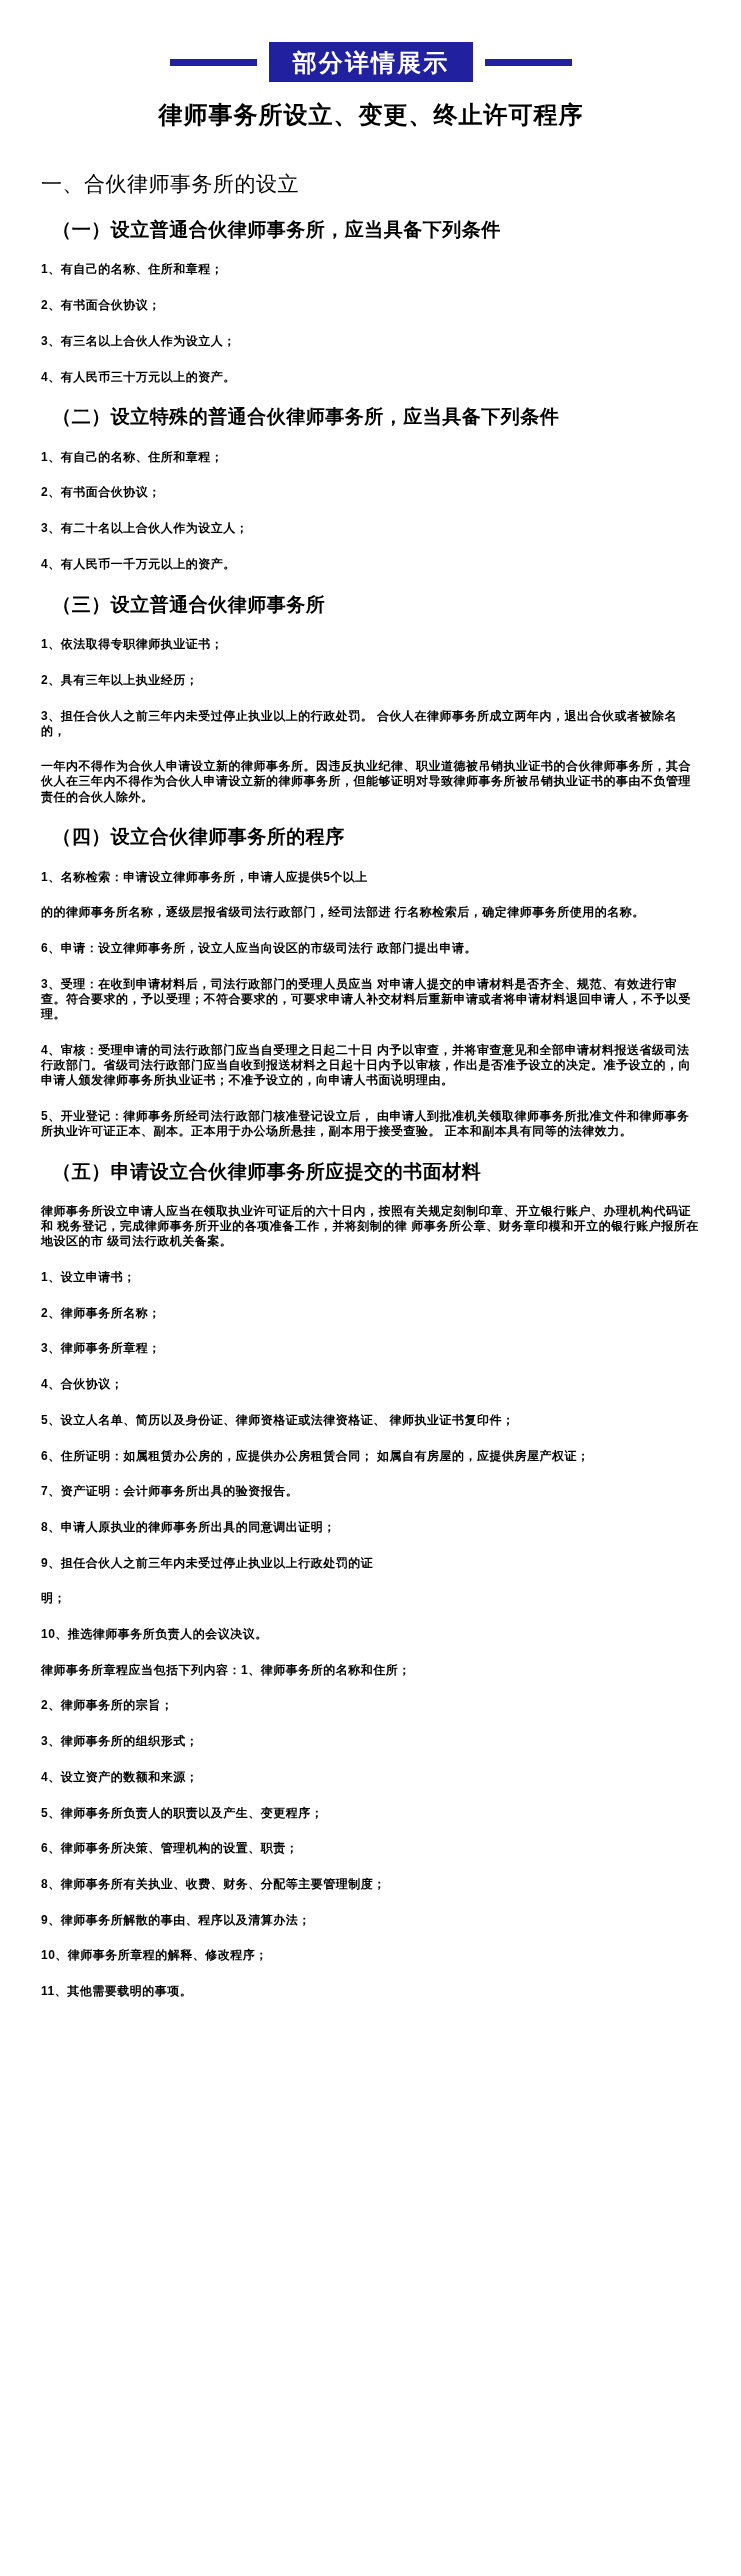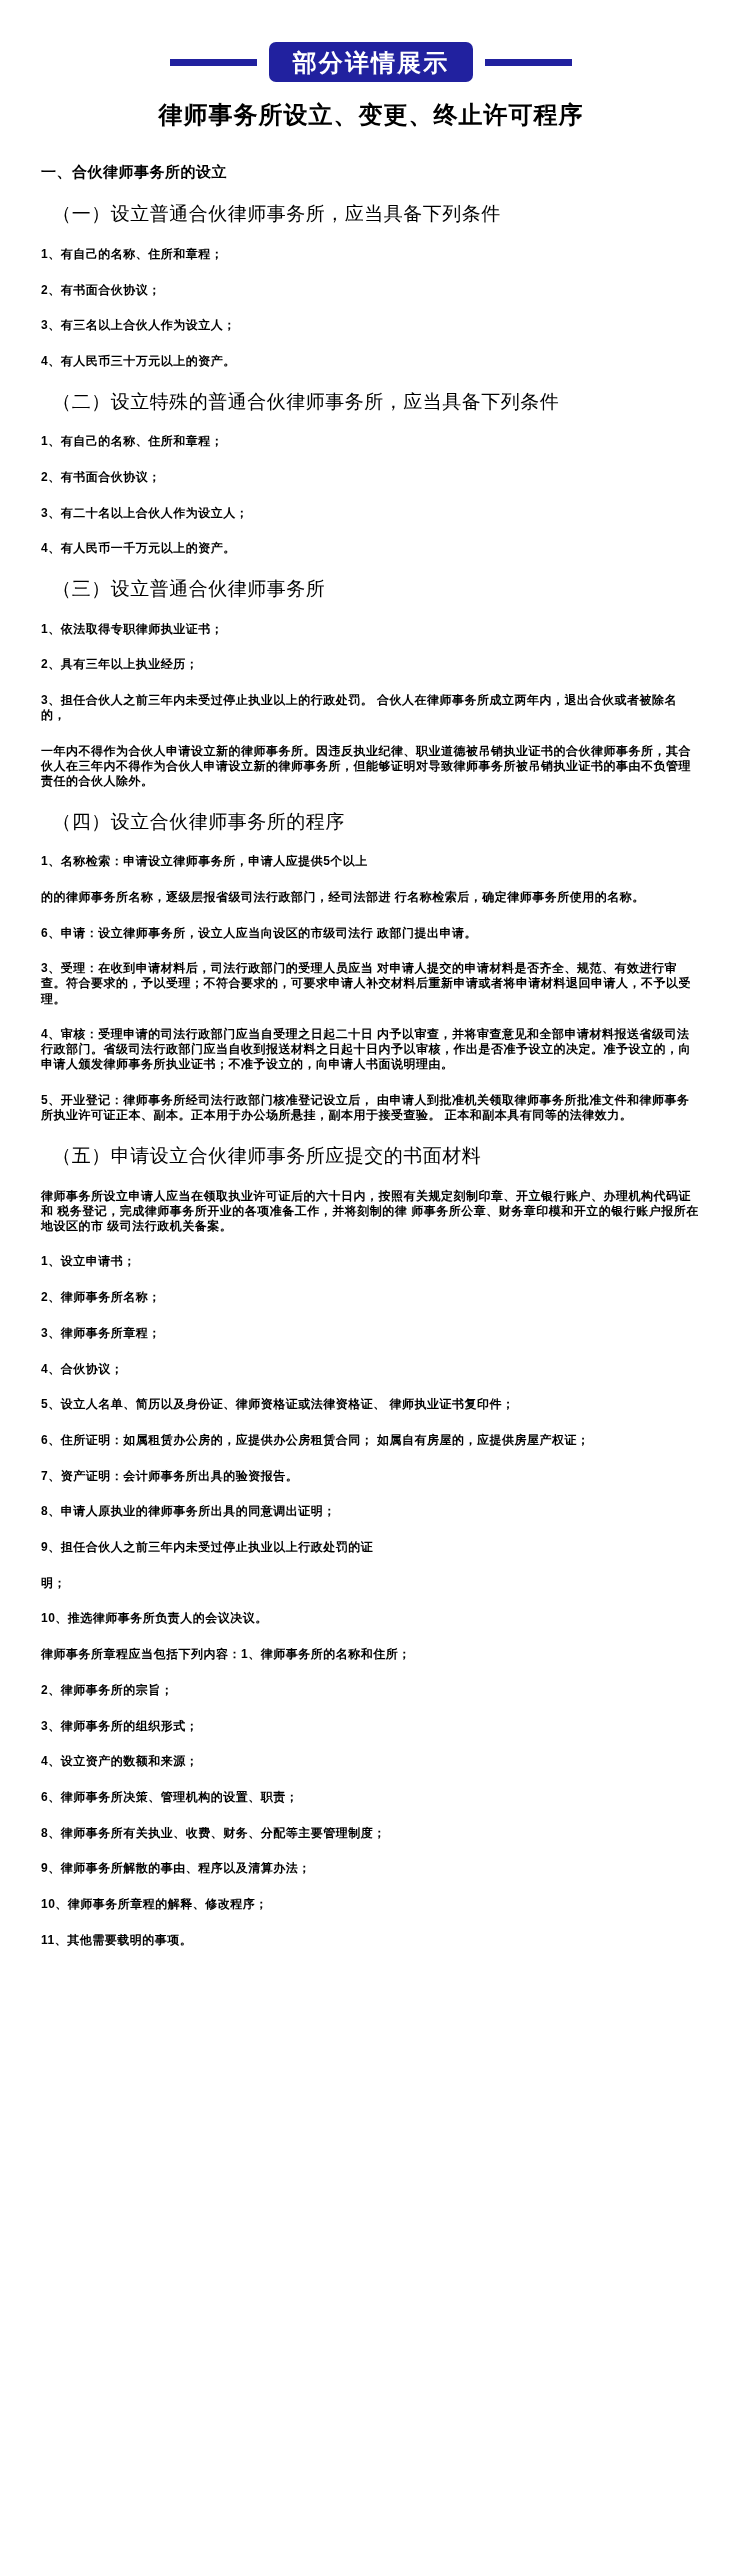--- a/index.html
+++ b/index.html
@@ -29,21 +29,21 @@
     height: 6.7px;
     background: var(--blue);
   }
   .badge {
     background: var(--blue);
     color: #fff;
     font-size: 24px;
     font-weight: bold;
     line-height: 1;
     padding: 8.8px 24px 7.7px;
-    border-radius: 7px;
+    border-radius: 0;
     letter-spacing: 2.1px;
     white-space: nowrap;
   }
   .title {
     text-align: center;
     font-size: 24px;
     font-weight: bold;
     letter-spacing: 1px;
   }
   .doc {
@@ -51,28 +51,28 @@
   }
   .blk {
     font-size: 12px;
     font-weight: 600;
     line-height: 1.26;
     letter-spacing: 0.5px;
     margin: 20.6px 0;
     word-break: break-all;
   }
   .blk.section-title {
-    font-size: 15px;
-    font-weight: 700;
+    font-size: 21px;
+    font-weight: 400;
     letter-spacing: 0.5px;
-    margin-top: 11px;
+    margin-top: 19px;
   }
   .blk.heading {
     font-size: 19px;
-    font-weight: 400;
+    font-weight: 700;
     padding-left: 11.3px;
   }
 </style>
 </head>
 <body>
 
 <div class="page">
 
   <div class="header">
     <div class="dash"></div>
@@ -116,20 +116,21 @@
       <div class="blk item">6、住所证明：如属租赁办公房的，应提供办公房租赁合同； 如属自有房屋的，应提供房屋产权证；</div>
       <div class="blk item">7、资产证明：会计师事务所出具的验资报告。</div>
       <div class="blk item">8、申请人原执业的律师事务所出具的同意调出证明；</div>
       <div class="blk item">9、担任合伙人之前三年内未受过停止执业以上行政处罚的证</div>
       <div class="blk item">明；</div>
       <div class="blk item">10、推选律师事务所负责人的会议决议。</div>
       <div class="blk item">律师事务所章程应当包括下列内容：1、律师事务所的名称和住所；</div>
       <div class="blk item">2、律师事务所的宗旨；</div>
       <div class="blk item">3、律师事务所的组织形式；</div>
       <div class="blk item">4、设立资产的数额和来源；</div>
+      <div class="blk item">5、律师事务所负责人的职责以及产生、变更程序；</div>
       <div class="blk item">6、律师事务所决策、管理机构的设置、职责；</div>
       <div class="blk item">8、律师事务所有关执业、收费、财务、分配等主要管理制度；</div>
       <div class="blk item">9、律师事务所解散的事由、程序以及清算办法；</div>
       <div class="blk item">10、律师事务所章程的解释、修改程序；</div>
       <div class="blk item">11、其他需要载明的事项。</div>
     </div>
 
 </div>
 
 

